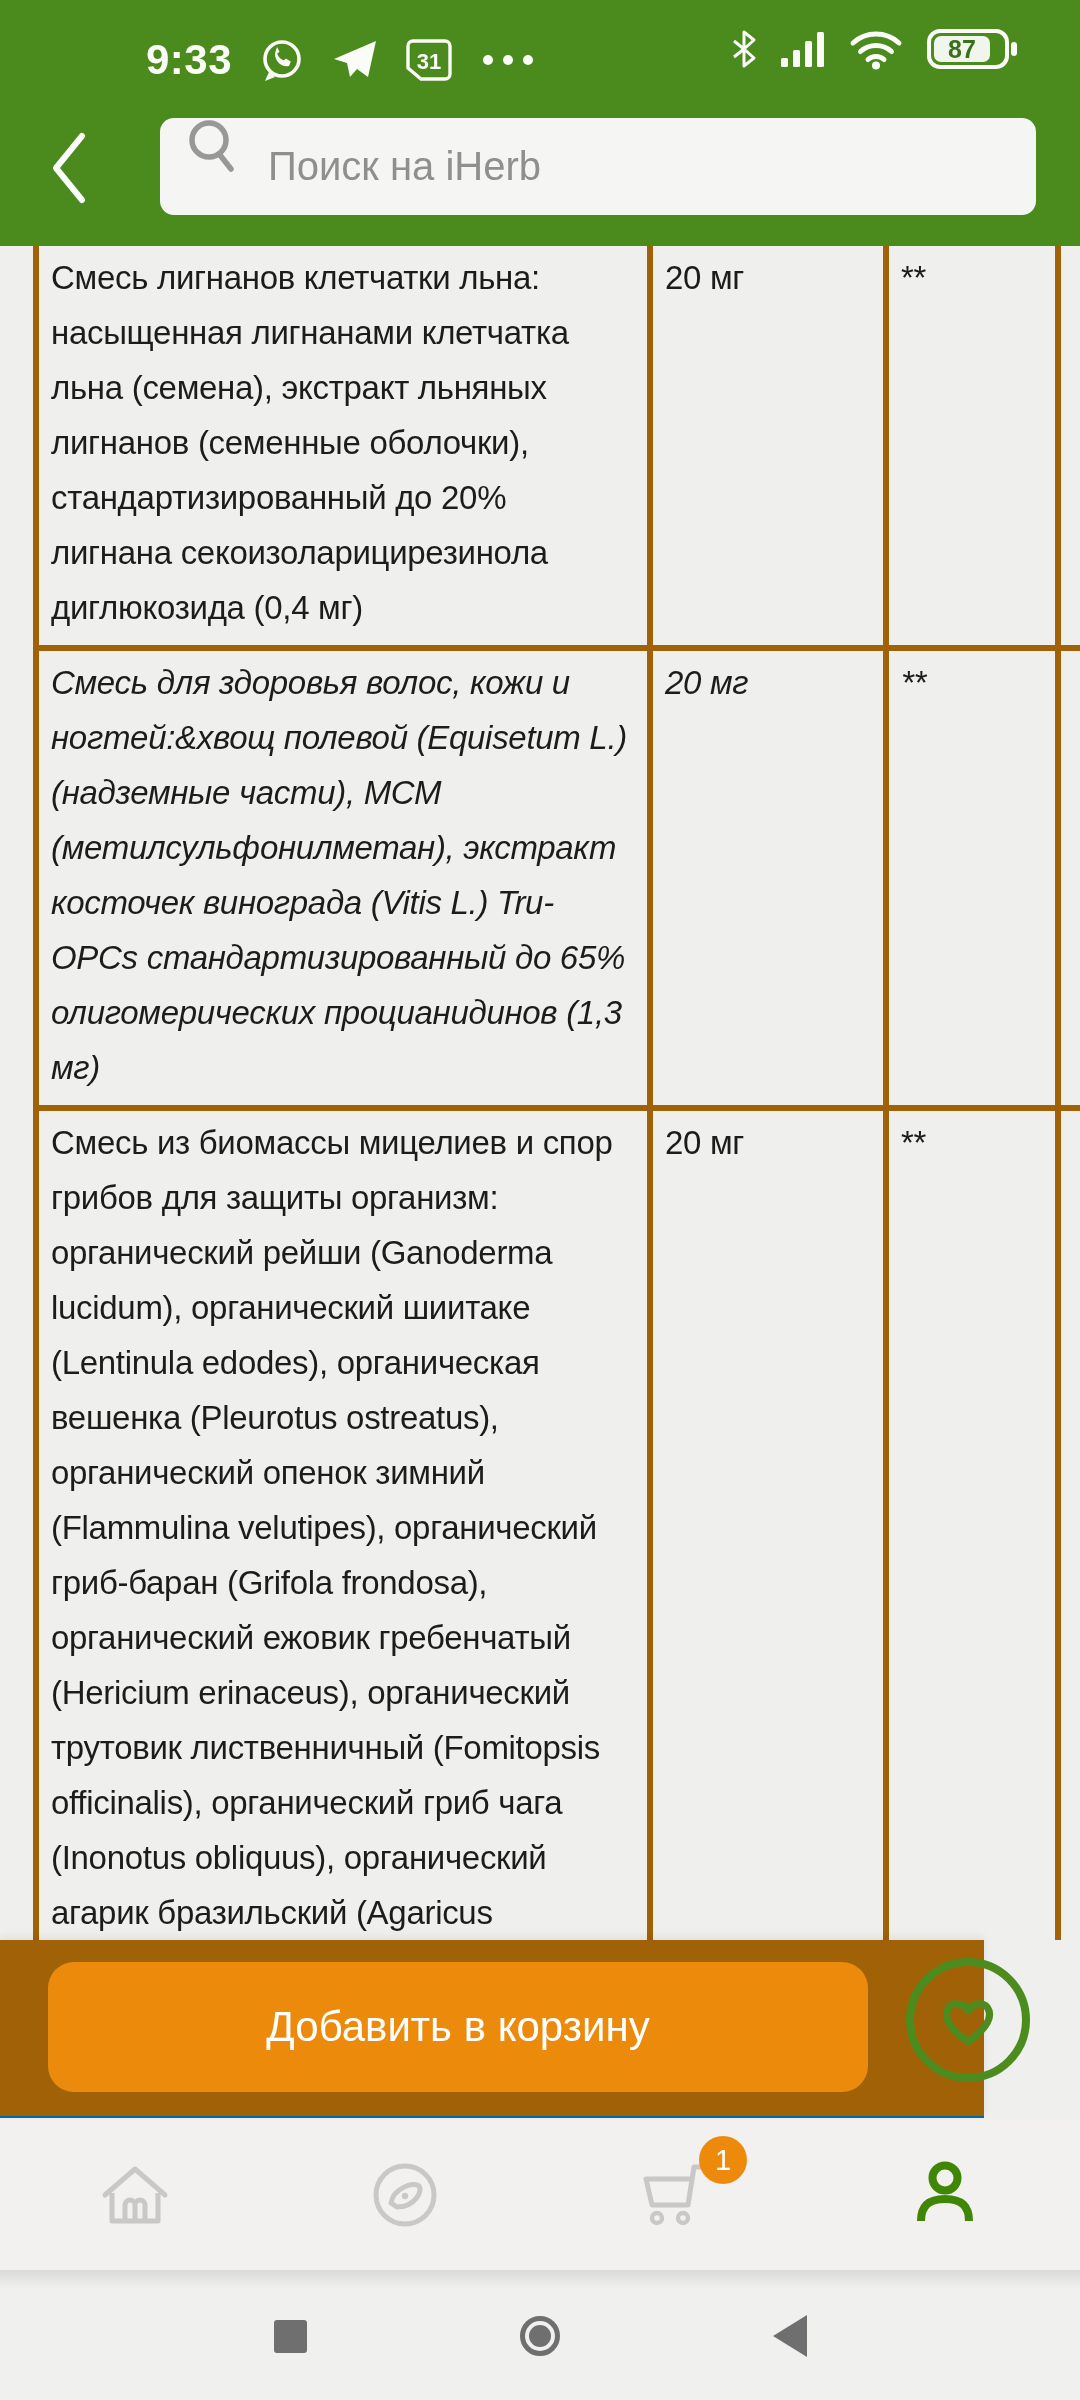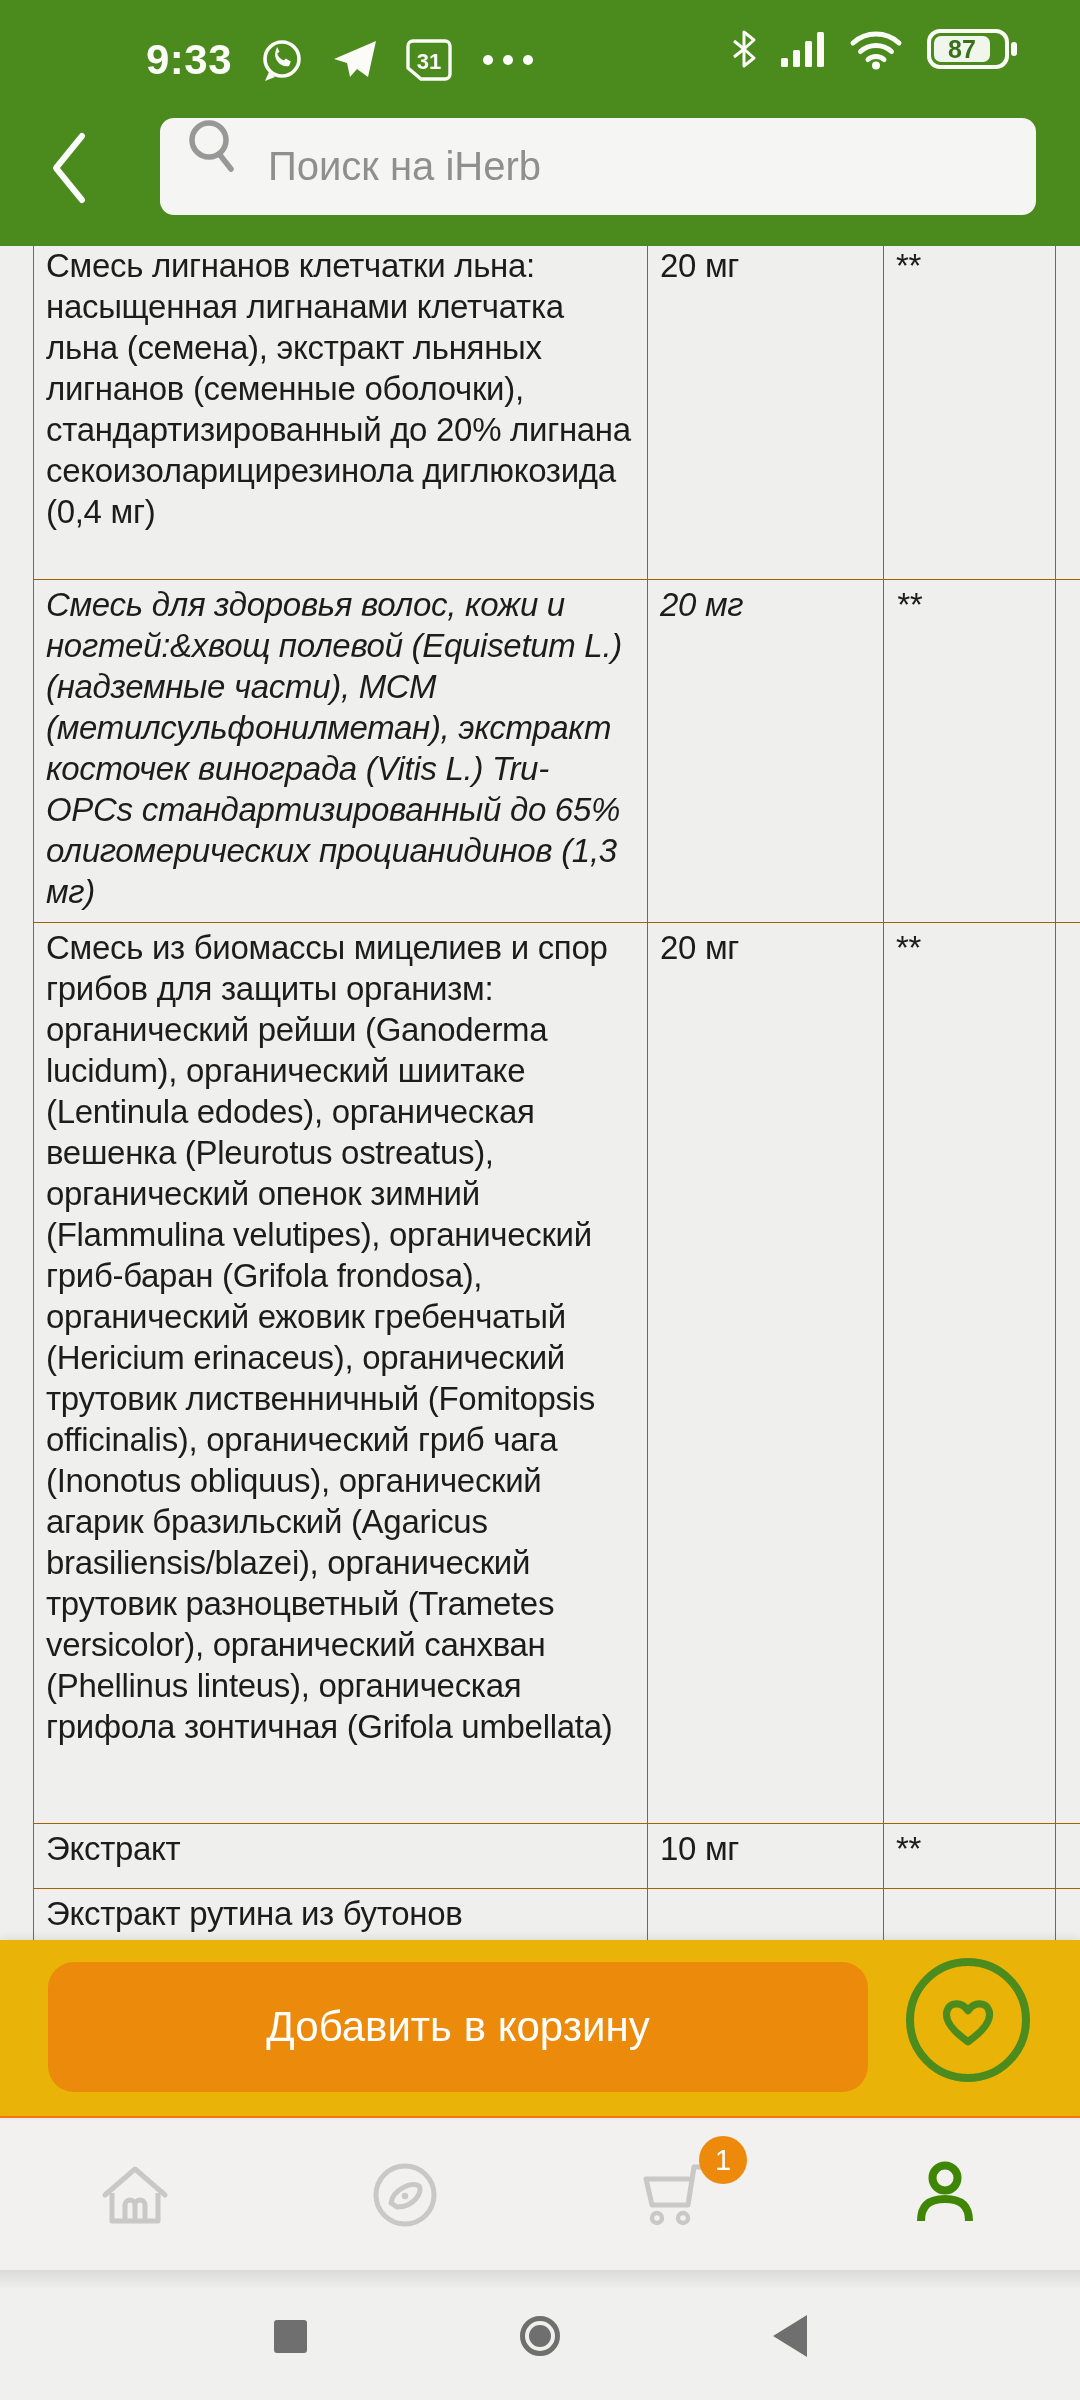--- a/index.html
+++ b/index.html
@@ -17,29 +17,29 @@
   .sb-icon{display:block;}
   
   .back-btn{position:absolute;left:38px;top:122px;width:60px;height:92px;display:flex;align-items:center;justify-content:center;background:none;border:none;padding:0;}
   .search-box{position:absolute;left:160px;top:118px;width:876px;height:97px;background:#f5f5f4;border-radius:14px;display:flex;padding:0 26px;box-sizing:border-box;gap:28px;}
   .search-input{flex:1;border:none;background:transparent;outline:none;font-size:40px;color:#555;font-family:"Liberation Sans",sans-serif;}
   .search-input::placeholder{color:#8f8f8f;opacity:1;}
   
   .content{position:absolute;top:246px;left:0;width:1080px;height:1694px;overflow:hidden;background:#efefee;z-index:1;}
   table.supp{border-collapse:collapse;table-layout:fixed;width:1480px;margin-left:33px;margin-top:-6px;}
   table.supp td{
-    border:1px solid #a16207;vertical-align:top;
-    font-size:33px;line-height:41px;letter-spacing:-0.3px;color:#1c1c1c;
+    border:6px solid #a16207;vertical-align:top;
+    font-size:33px;line-height:55px;letter-spacing:-0.3px;color:#1c1c1c;
     padding:4px 12px 10px 12px;background:transparent;word-wrap:break-word;
   }
   col.c-ing{width:614px;}col.c-amt{width:236px;}col.c-dv{width:172px;}col.c-extra{width:458px;}
   tr.r1 td{height:324px;} tr.r2 td{height:324px;font-style:italic;} tr.r3 td{height:886px;} tr.r4 td{height:50px;} tr.r5 td{height:200px;}
   
-  .cta-bar{position:absolute;top:1940px;left:0;width:1080px;height:178px;background:#eab308;z-index:6;
-    border-bottom:2px solid #f97316;box-shadow:0 -3px 8px rgba(0,0,0,0.07);box-sizing:border-box;}
+  .cta-bar{position:absolute;top:1940px;left:0;width:984px;height:178px;background:#a16207;z-index:6;
+    border-bottom:2px solid #0369a1;box-shadow:0 -3px 8px rgba(0,0,0,0.07);box-sizing:border-box;}
   .add-btn{position:absolute;left:48px;top:22px;width:820px;height:130px;border:none;border-radius:26px;
     background:#ec8a0c;color:#ffffff;font-size:42px;font-weight:500;font-family:"Liberation Sans",sans-serif;
     display:flex;align-items:center;justify-content:center;}
   .fav-btn{position:absolute;left:906px;top:18px;width:124px;height:124px;border-radius:50%;
     border:8px solid #4c8c1e;background:transparent;box-sizing:border-box;
     display:flex;align-items:center;justify-content:center;padding:0;}
   
   .bottom-nav{position:absolute;top:2120px;left:0;width:1080px;height:150px;background:#f2f1f0;z-index:6;
     display:flex;align-items:center;}
   .nav-item{position:relative;flex:1;display:flex;align-items:center;justify-content:center;background:none;border:none;height:100%;}

